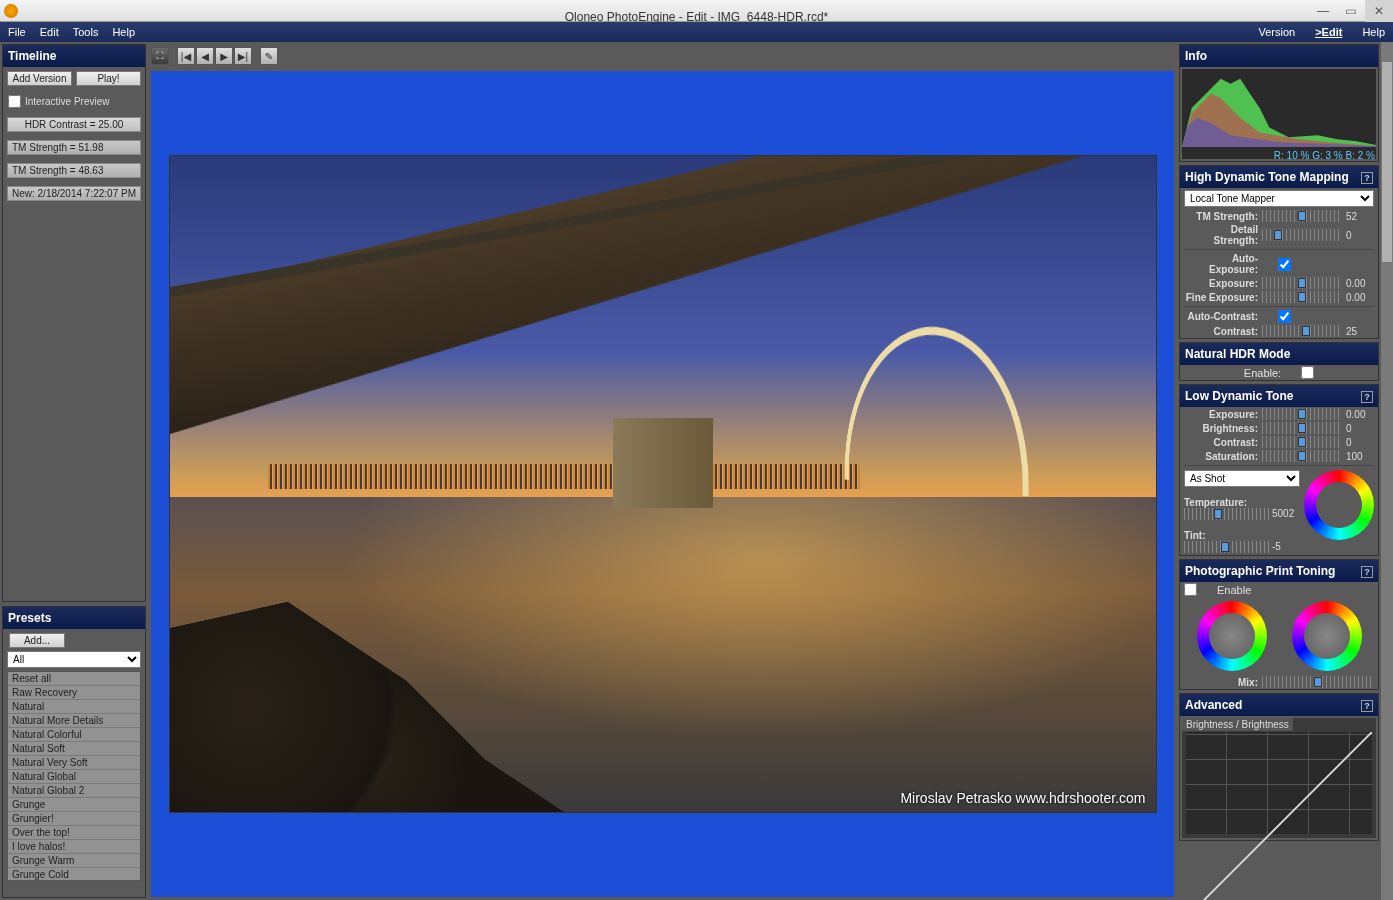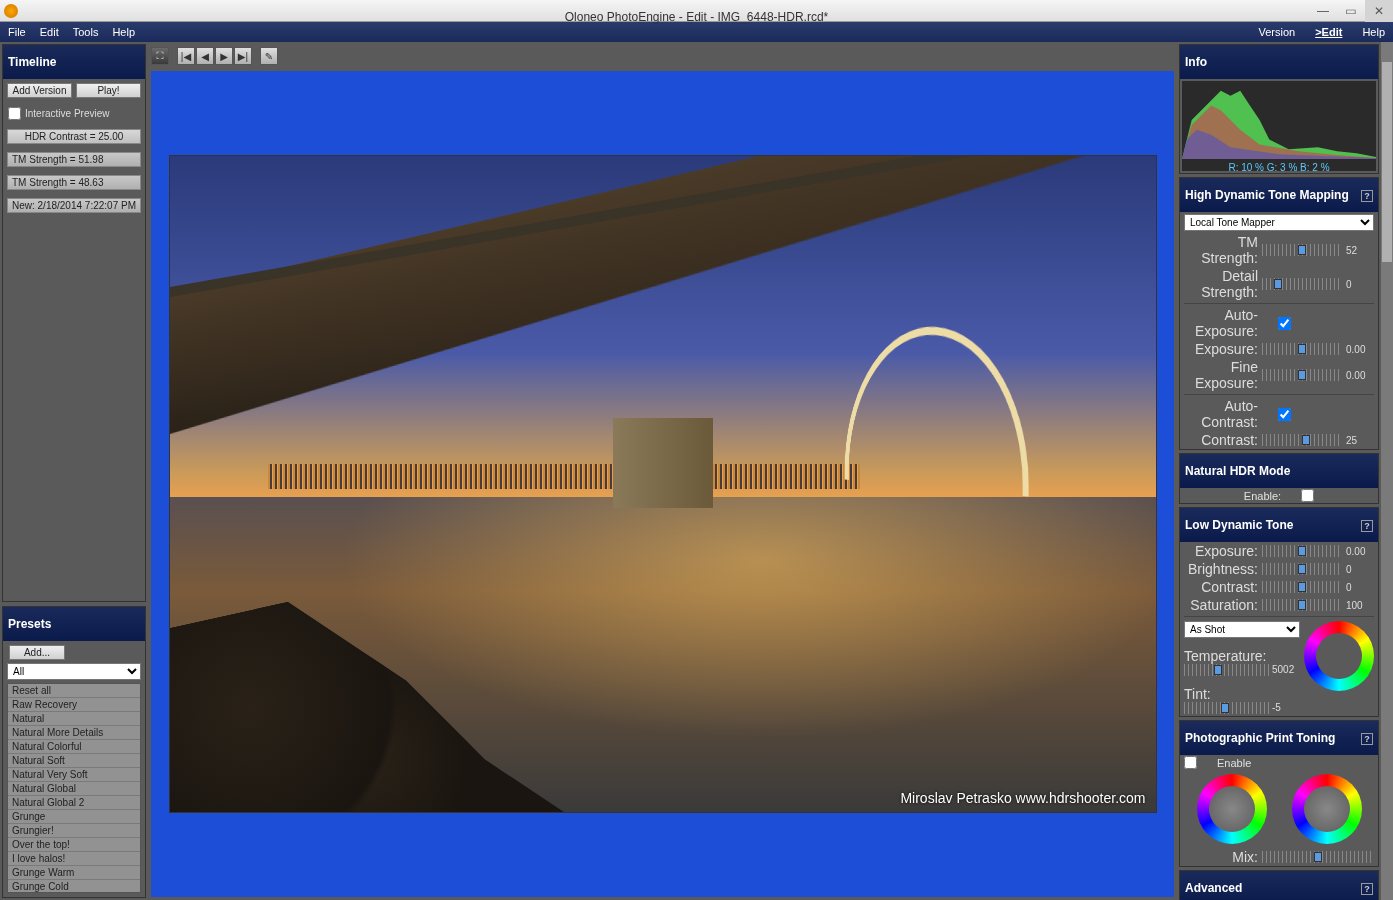--- a/index.html
+++ b/index.html
@@ -16,21 +16,21 @@
 .menu-left { display: flex; gap: 14px; }
 .menu-item { color: #fff; font-size: 11px; cursor: pointer; }
 .menu-right { display: flex; gap: 20px; }
 .menu-right .menu-item.active { text-decoration: underline; font-weight: bold; }
 .menu-item.active::before { content:">";}
 
 .main { display: flex; height: 858px; background: #5a5a5a; }
 
 .left-col { width: 148px; display: flex; flex-direction: column; padding: 2px; gap: 4px; }
 .panel { background: #5a5a5a; border: 1px solid #333; display: flex; flex-direction: column; }
-.panel-head { background: linear-gradient(#1a2a5a,#0a1a4a); color: #fff; padding: 10px 5px; font-size: 12px; font-weight: bold; }
+.panel-head { background: linear-gradient(#1a2a5a,#0a1a4a); color: #fff; padding: 4px 5px; font-size: 12px; font-weight: bold; }
 .panel-head.flex { display:flex; justify-content:space-between; align-items:flex-end;}
 .help-icon { width:12px; height:12px; border:1px solid #999; display:flex;align-items:center;justify-content:center;font-size:9px;color:#ccc;}
 
 .timeline-body { flex: 1; padding: 4px; display: flex; flex-direction: column; gap: 8px; }
 .tl-btns { display: flex; gap: 4px; }
 .btn-small { flex:1; background: linear-gradient(#f0f0f0,#d0d0d0); border: 1px solid #777; color: #222; font-size: 10px; padding: 1px 4px; cursor: pointer; }
 .tl-check { display: flex; align-items: center; gap: 4px; font-size: 10px; color: #ddd; padding: 1px; }
 .tl-item { background: linear-gradient(#c8c8c8,#b0b0b0); color: #222; font-size: 10px; padding: 1px 4px; border: 1px solid #888; cursor:pointer; }
 .tl-item.sel { background: linear-gradient(#d8d8d8,#c0c0c0); text-align: center; }
 
@@ -55,24 +55,24 @@
 .arch { position:absolute; top:26%; right:8%; width:300px; height:160px; border:8px solid #d8c898; border-bottom:none; border-radius:150px 150px 0 0; transform:perspective(500px) rotateY(-30deg) scaleX(0.7); filter:brightness(1.1);}
 .pylon { position:absolute; top:40%; left:45%; width:100px; height:90px; background:linear-gradient(to right,#8a7a5a,#6a5a3a);}
 .city{position:absolute;top:47%;left:10%;right:30%;height:25px;background:repeating-linear-gradient(90deg,#c88a3a 0 2px,#4a3a3a 2px 4px,#e8a050 4px 5px);}
 .rocks { position:absolute; left:0; bottom:0; width:40%; height:40%; background: radial-gradient(circle at 20% 60%, #2a2218, #1a1510 40%, transparent 42%), radial-gradient(circle at 50% 80%, #2a2218, #1a1510 35%, transparent 37%), radial-gradient(circle at 10% 90%, #2a2218, #1a1510 45%, transparent 47%),#1a1510; clip-path:polygon(0 30%,30% 20%,60% 50%,80% 80%,100% 100%,0 100%);}
 .watermark{position:absolute;bottom:6px;right:10px;color:#fff;font-size:14px;text-shadow:0 0 3px #000;}
 
 .right-col { width: 204px; display: flex; flex-direction: column; padding: 2px; gap: 3px; overflow-y: auto; }
 .right-col .panel { flex-shrink: 0; }
 .histo { height: 90px; background: #2a2a2a; position: relative; margin:2px;}
 .histo svg { width: 100%; height: 78px; }
-.histo-readout { text-align: center; font-size: 10px; color: #5ac8ff; padding:1px;}
+.histo-readout { text-align: right; font-size: 10px; color: #5ac8ff; padding:1px;}
 
 .param-row { display: flex; align-items: center; gap: 4px; padding: 1px 4px; }
-.param-label { width: 74px; text-align: right; font-size: 14px; color: #ddd; }
+.param-label { width: 74px; text-align: right; font-size: 10px; color: #ddd; font-weight: bold; }
 .slider-track { flex: 1; height: 12px; background: repeating-linear-gradient(90deg,#888 0 1px,transparent 1px 4px); position: relative; }
 .slider-thumb { position:absolute; top:1px; width:8px; height:10px; background:#5a9ae0; border:1px solid #333; transform:translateX(-50%);}
 .param-val { width: 28px; text-align: left; font-size: 10px; color: #ddd; }
 .param-check{display:flex;align-items:center;gap:20px;padding:1px 4px;}
 .param-check input{margin:0;}
 .sep{height:1px;background:#444;margin:2px 4px;}
 .sel-full{width:calc(100% - 8px);margin:2px 4px;font-size:10px;padding:1px;background:#fff;}
 
 .wb-row{display:flex;gap:4px;padding:2px 4px;align-items:flex-start;}
 .wb-left{flex:1;display:flex;flex-direction:column;gap:10px;}
@@ -350,19 +350,27 @@
             <div class="slider-thumb" style="left:50%"></div>
           </div>
         </div>
     </div>
 
     <div class="panel">
       <div class="panel-head flex">
           <span>Advanced</span>
           <span class="help-icon">?</span>
         </div>
+      <div class="curve-panel">
+        <span class="curve-tab">Brightness / Brightness</span>
+        <div class="curve-grid">
+          <svg class="curve-line" viewBox="0 0 100 100" preserveAspectRatio="none">
+              <line x1="0" y1="100" x2="100" y2="0" stroke="#ddd" stroke-width="1"></line>
+            </svg>
+        </div>
+      </div>
     </div>
   </div>
 
   <div class="scrollbar">
       <div class="scroll-thumb"></div>
     </div>
 </div>
 
 </body></html>

